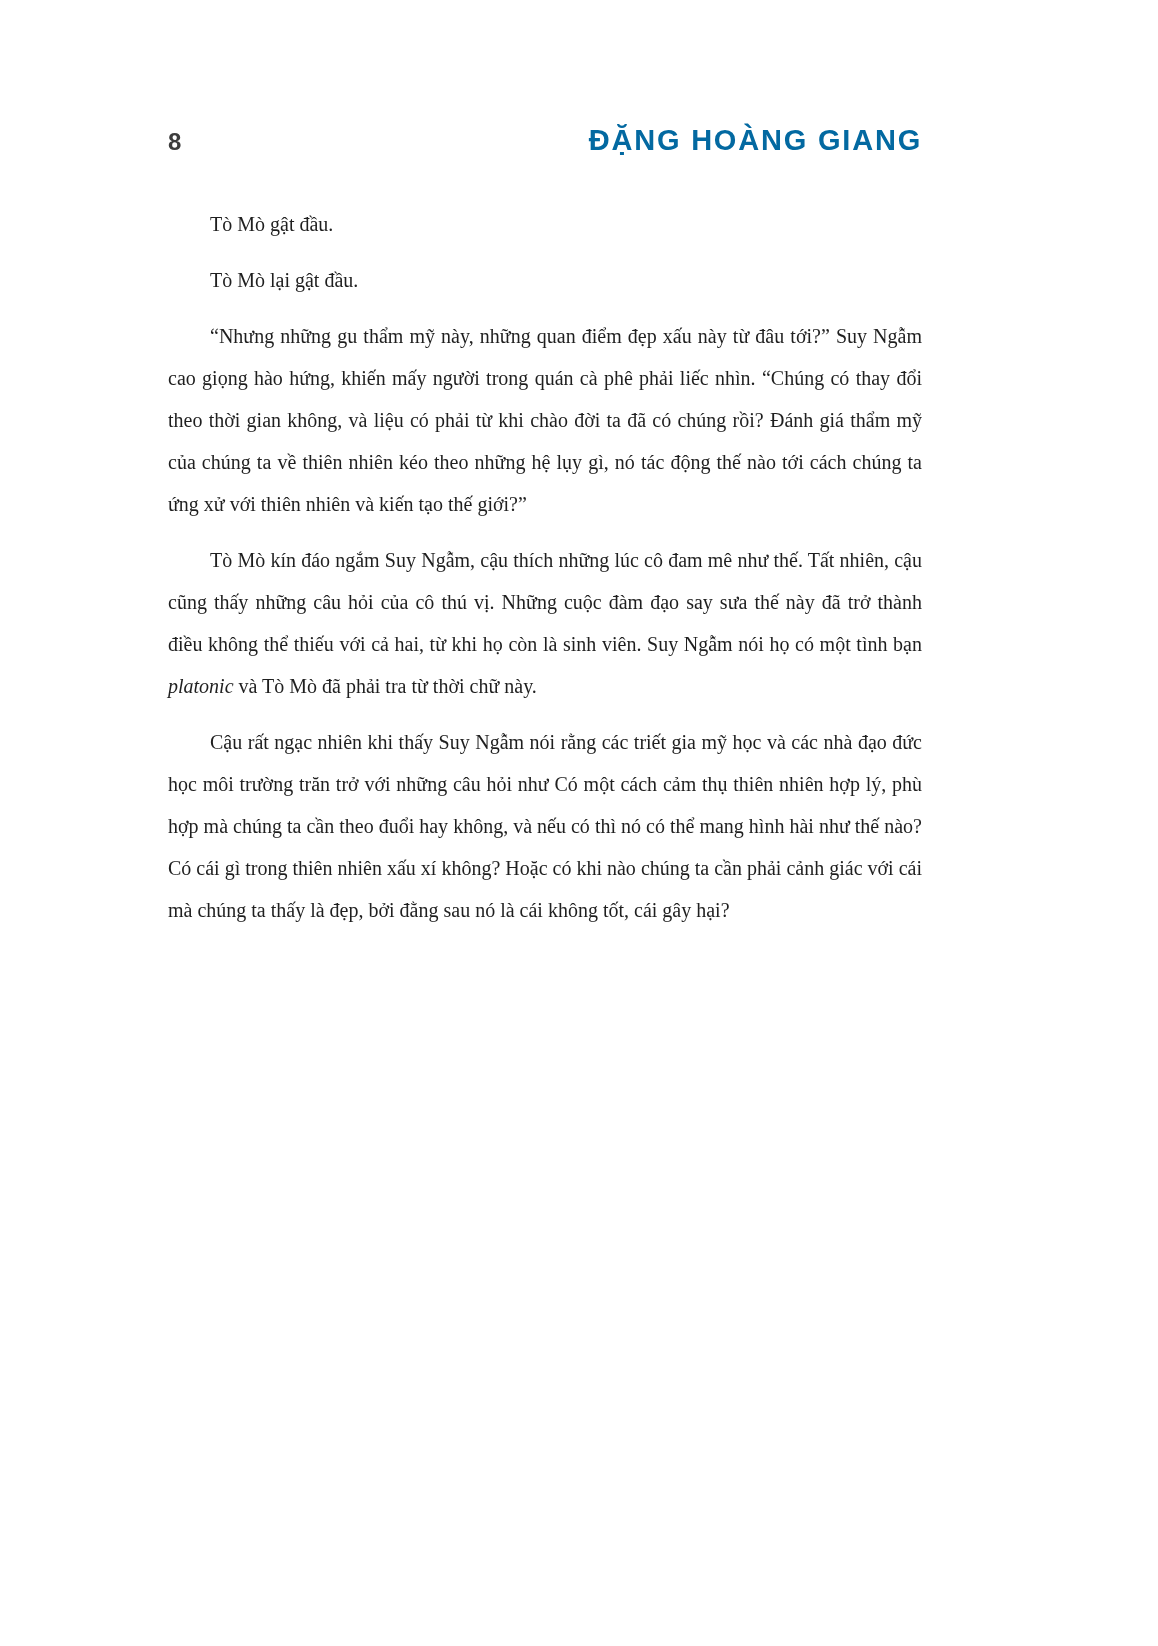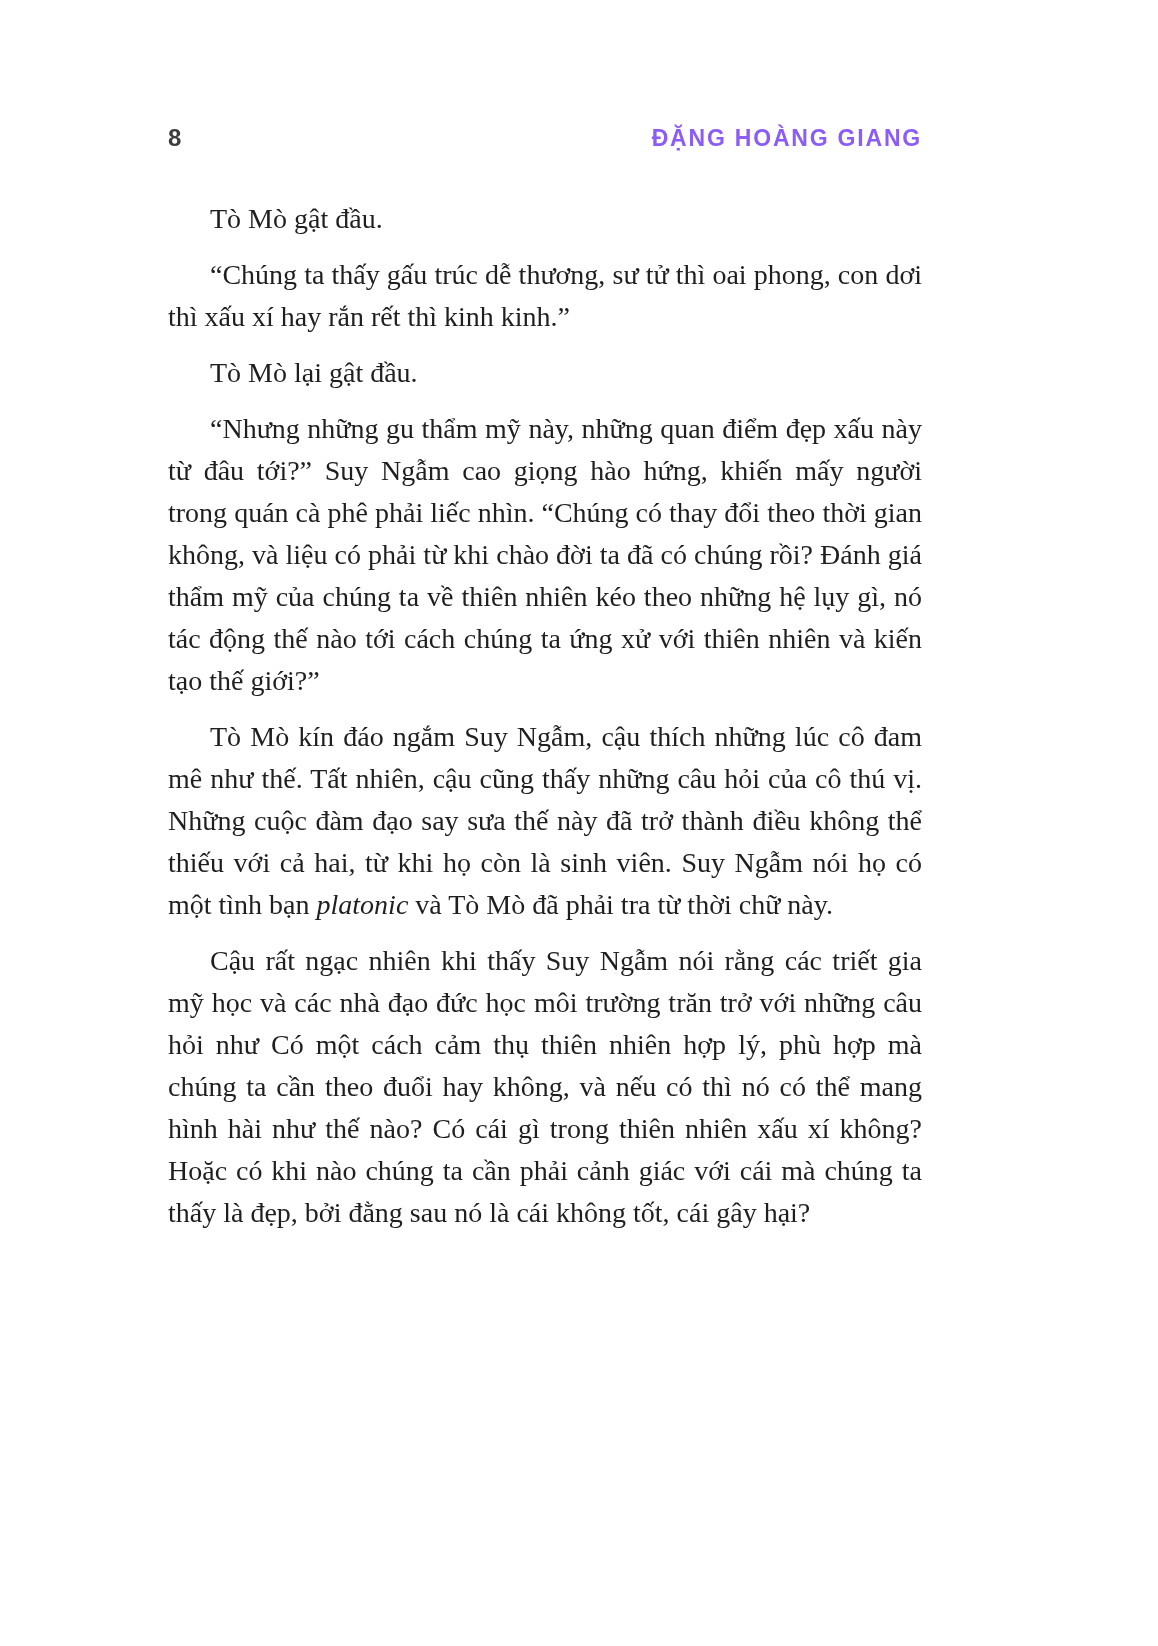--- a/index.html
+++ b/index.html
@@ -28,29 +28,29 @@
     align-items: baseline;
     margin-bottom: 46px;
     font-family: "Liberation Sans", "DejaVu Sans", sans-serif;
   }
   .page-number {
     font-size: 24px;
     font-weight: 700;
     color: #3d3d3d;
   }
   .author-name {
-    font-size: 23px;
+    font-size: 29px;
     font-weight: 700;
     letter-spacing: 1.8px;
-    color: #8b5cf6;
+    color: #0369a1;
     text-transform: uppercase;
   }
   .page-body p {
     margin: 0 0 14px 0;
-    font-size: 28px;
+    font-size: 20px;
     line-height: 42px;
     text-align: justify;
     text-indent: 42px;
     color: #1f1f1f;
   }
   .page-body p em {
   }
 </style>
 </head>
 <body>
@@ -59,21 +59,20 @@
 
   <header class="page-header">
     <span class="page-number">8</span>
     <span class="author-name">ĐẶNG HOÀNG GIANG</span>
   </header>
 
   <main class="page-body">
 
     <p>Tò Mò gật đầu.</p>
 
-    <p>“Chúng ta thấy gấu trúc dễ thương, sư tử thì oai phong, con dơi thì xấu xí hay rắn rết thì kinh kinh.”</p>
 
     <p>Tò Mò lại gật đầu.</p>
 
     <p>“Nhưng những gu thẩm mỹ này, những quan điểm đẹp xấu này từ đâu tới?” Suy Ngẫm cao giọng hào hứng, khiến mấy người trong quán cà phê phải liếc nhìn. “Chúng có thay đổi theo thời gian không, và liệu có phải từ khi chào đời ta đã có chúng rồi? Đánh giá thẩm mỹ của chúng ta về thiên nhiên kéo theo những hệ lụy gì, nó tác động thế nào tới cách chúng ta ứng xử với thiên nhiên và kiến tạo thế giới?”</p>
 
     <p><span>Tò Mò kín đáo ngắm Suy Ngẫm, cậu thích những lúc cô đam mê như thế. Tất nhiên, cậu cũng thấy những câu hỏi của cô thú vị. Những cuộc đàm đạo say sưa thế này đã trở thành điều không thể thiếu với cả hai, từ khi họ còn là sinh viên. Suy Ngẫm nói họ có một tình bạn </span><em>platonic</em><span> và Tò Mò đã phải tra từ thời chữ này.</span></p>
 
     <p>Cậu rất ngạc nhiên khi thấy Suy Ngẫm nói rằng các triết gia mỹ học và các nhà đạo đức học môi trường trăn trở với những câu hỏi như Có một cách cảm thụ thiên nhiên hợp lý, phù hợp mà chúng ta cần theo đuổi hay không, và nếu có thì nó có thể mang hình hài như thế nào? Có cái gì trong thiên nhiên xấu xí không? Hoặc có khi nào chúng ta cần phải cảnh giác với cái mà chúng ta thấy là đẹp, bởi đằng sau nó là cái không tốt, cái gây hại?</p>
 
   </main>

